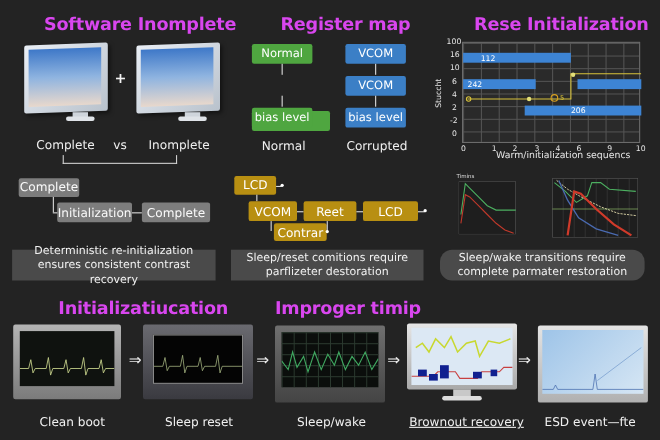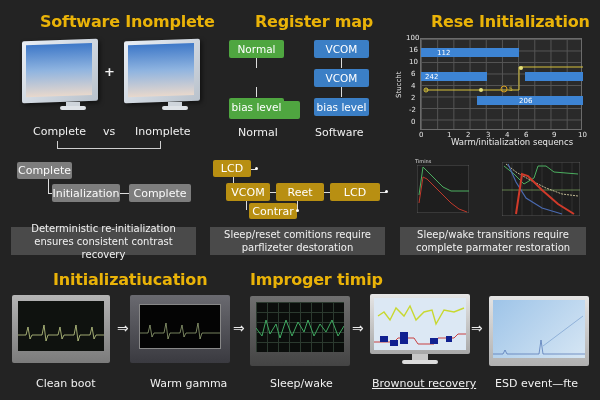--- a/index.html
+++ b/index.html
@@ -4,21 +4,21 @@
 <style>
   * { box-sizing: border-box; margin: 0; padding: 0; }
   html, body { width: 600px; height: 400px; overflow: hidden; }
   body {
     background: #232323;
     font-family: "DejaVu Sans", "Liberation Sans", sans-serif;
     color: #f2f2f2;
     position: relative;
   }
   .abs { position: absolute; }
-  .h-title { font-weight: bold; font-size: 16px; color: #eab308; white-space: nowrap; letter-spacing: -0.2px; }
+  .h-title { font-weight: bold; font-size: 16px; color: #d946ef; white-space: nowrap; letter-spacing: -0.2px; }
   .lbl { font-size: 11px; color: #f0f0f0; white-space: nowrap; }
 
   
   .mon { position: absolute; }
   .mon .frame { position: absolute; left: 0; top: 0; width: 76px; height: 62px; background: linear-gradient(135deg,#e9eef5,#b9c2cc); border-radius: 2px; transform: skewY(-2deg); box-shadow: 2px 2px 4px rgba(0,0,0,.5); }
   .mon .screen { position: absolute; left: 4px; top: 4px; right: 6px; bottom: 6px; background: linear-gradient(180deg,#3e78c8 0%,#8fb4e0 50%,#e8d8cc 100%); }
   .mon .neck { position: absolute; left: 44px; top: 62px; width: 14px; height: 6px; background: #cfd5dc; }
   .mon .base { position: absolute; left: 38px; top: 66px; width: 26px; height: 4px; background: #dfe3e8; border-radius: 2px; }
 
   .bracket { position: absolute; border: 1.3px solid #cfcfcf; border-top: none; }
@@ -90,21 +90,21 @@
 <div class="vline" style="left:256px;top:87px;height:10px;"></div>
 <div class="box green" style="left:229px;top:98px;width:55px;height:18px;">bias level</div>
 
 <div class="box blue" style="left:314px;top:40px;width:55px;height:18px;">VCOM</div>
 <div class="vline" style="left:341px;top:58px;height:10px;"></div>
 <div class="box blue" style="left:314px;top:69px;width:55px;height:18px;">VCOM</div>
 <div class="vline" style="left:341px;top:87px;height:10px;"></div>
 <div class="box blue" style="left:314px;top:98px;width:55px;height:18px;">bias level</div>
 
 <div class="abs lbl" style="left:238px;top:126px;">Normal</div>
-<div class="abs lbl" style="left:315px;top:126px;">Software</div>
+<div class="abs lbl" style="left:315px;top:126px;">Corrupted</div>
 
 <div class="box gold" style="left:213px;top:160px;width:38px;height:17px;">LCD</div>
 <div class="hline" style="left:251px;top:169px;width:5px;"></div>
 <div class="dot" style="left:255px;top:167px;"></div>
 <div class="vline" style="left:233px;top:177px;height:6px;"></div>
 <div class="box gold" style="left:226px;top:183px;width:44px;height:18px;">VCOM</div>
 <div class="hline" style="left:270px;top:192px;width:6px;"></div>
 <div class="box gold" style="left:276px;top:183px;width:48px;height:18px;">Reet</div>
 <div class="hline" style="left:324px;top:192px;width:6px;"></div>
 <div class="box gold" style="left:330px;top:183px;width:50px;height:18px;">LCD</div>
@@ -172,21 +172,21 @@
       <line x1="60" y1="0" x2="60" y2="54"></line>
     <line x1="70" y1="0" x2="70" y2="54"></line>
   </g>
   <line x1="0" y1="28" x2="78" y2="28" stroke="#8fbf6a" stroke-width="0.6"></line>
   <polyline points="2,4 12,12 22,22 32,16 36,4 44,4 52,10 76,12" fill="none" stroke="#4caf60" stroke-width="1"></polyline>
   <polyline points="4,2 14,10 28,18 44,26 60,32 76,34" fill="none" stroke="#e8e0b0" stroke-width="0.8" stroke-dasharray="2,1"></polyline>
   <polyline points="6,2 14,20 24,36 40,46 60,52" fill="none" stroke="#4a6ab0" stroke-width="1.2"></polyline>
   <polyline points="14,52 20,12 26,14 40,28 56,42 72,52" fill="none" stroke="#d03a2a" stroke-width="2"></polyline>
 </svg>
 
-<div class="note" style="left:400px;top:227px;width:186px;height:28px;">Sleep/wake transitions require complete parmater restoration</div>
+<div class="note" style="left:400px;top:227px;width:186px;height:28px;border-radius:11px;">Sleep/wake transitions require complete parmater restoration</div>
 
 <div class="abs h-title" style="left:53px;top:270px;">Initializatiucation</div>
 <div class="abs h-title" style="left:250px;top:270px;">Improger timip</div>
 
 <div class="bm" style="left:12px;top:295px;width:98px;height:68px;">
   <div class="bez" style="background:linear-gradient(180deg,#b4b4b4,#7b7b7b);"></div>
   <div class="scr" style="left:6px;top:6px;right:6px;bottom:12px;background:#0f120f;"></div>
   <svg class="abs" style="left:6px;top:6px;" width="86" height="50">
       <polyline points="0,34 8,34 10,26 12,38 14,34 24,34 26,24 28,40 30,34 40,34 42,26 44,38 46,34 56,34 58,24 60,40 62,34 72,34 74,26 76,38 78,34 86,34" fill="none" stroke="#c5d08a" stroke-width="0.8"></polyline>
     </svg>
@@ -194,21 +194,21 @@
 <div class="abs lbl" style="left:36px;top:377px;">Clean boot</div>
 <div class="arrow" style="left:117px;top:320px;">⇒</div>
 
 <div class="bm" style="left:130px;top:295px;width:100px;height:68px;">
   <div class="bez" style="background:linear-gradient(180deg,#6a6a70,#3a3a40);"></div>
   <div class="scr" style="left:9px;top:9px;right:9px;bottom:14px;background:#040404;border:1px solid #888;"></div>
   <svg class="abs" style="left:10px;top:10px;" width="80" height="44">
       <polyline points="0,28 8,28 10,20 12,32 14,28 24,28 26,18 28,34 30,28 40,28 42,20 44,32 46,28 56,28 58,18 60,34 62,28 80,28" fill="none" stroke="#a8b884" stroke-width="0.7"></polyline>
     </svg>
 </div>
-<div class="abs lbl" style="left:150px;top:377px;">Warm gamma</div>
+<div class="abs lbl" style="left:150px;top:377px;">Sleep reset</div>
 <div class="arrow" style="left:233px;top:320px;">⇒</div>
 
 <div class="bm" style="left:250px;top:296px;width:100px;height:70px;">
   <div class="bez" style="background:linear-gradient(180deg,#6f6f6f,#444);"></div>
   <div class="scr" style="left:6px;top:6px;right:6px;bottom:14px;background:#0b0e0c;background-image:linear-gradient(#2b3a2f 1px,transparent 1px),linear-gradient(90deg,#2b3a2f 1px,transparent 1px);background-size:11px 10px;"></div>
   <svg class="abs" style="left:6px;top:6px;" width="88" height="50">
       <polyline points="0,26 6,34 10,18 14,32 20,22 24,36 30,18 36,34 42,20 48,30 52,18 58,34 64,22 70,30 76,18 82,34 88,24" fill="none" stroke="#3fa860" stroke-width="1"></polyline>
     </svg>
 </div>
 <div class="abs lbl" style="left:270px;top:377px;">Sleep/wake</div>

